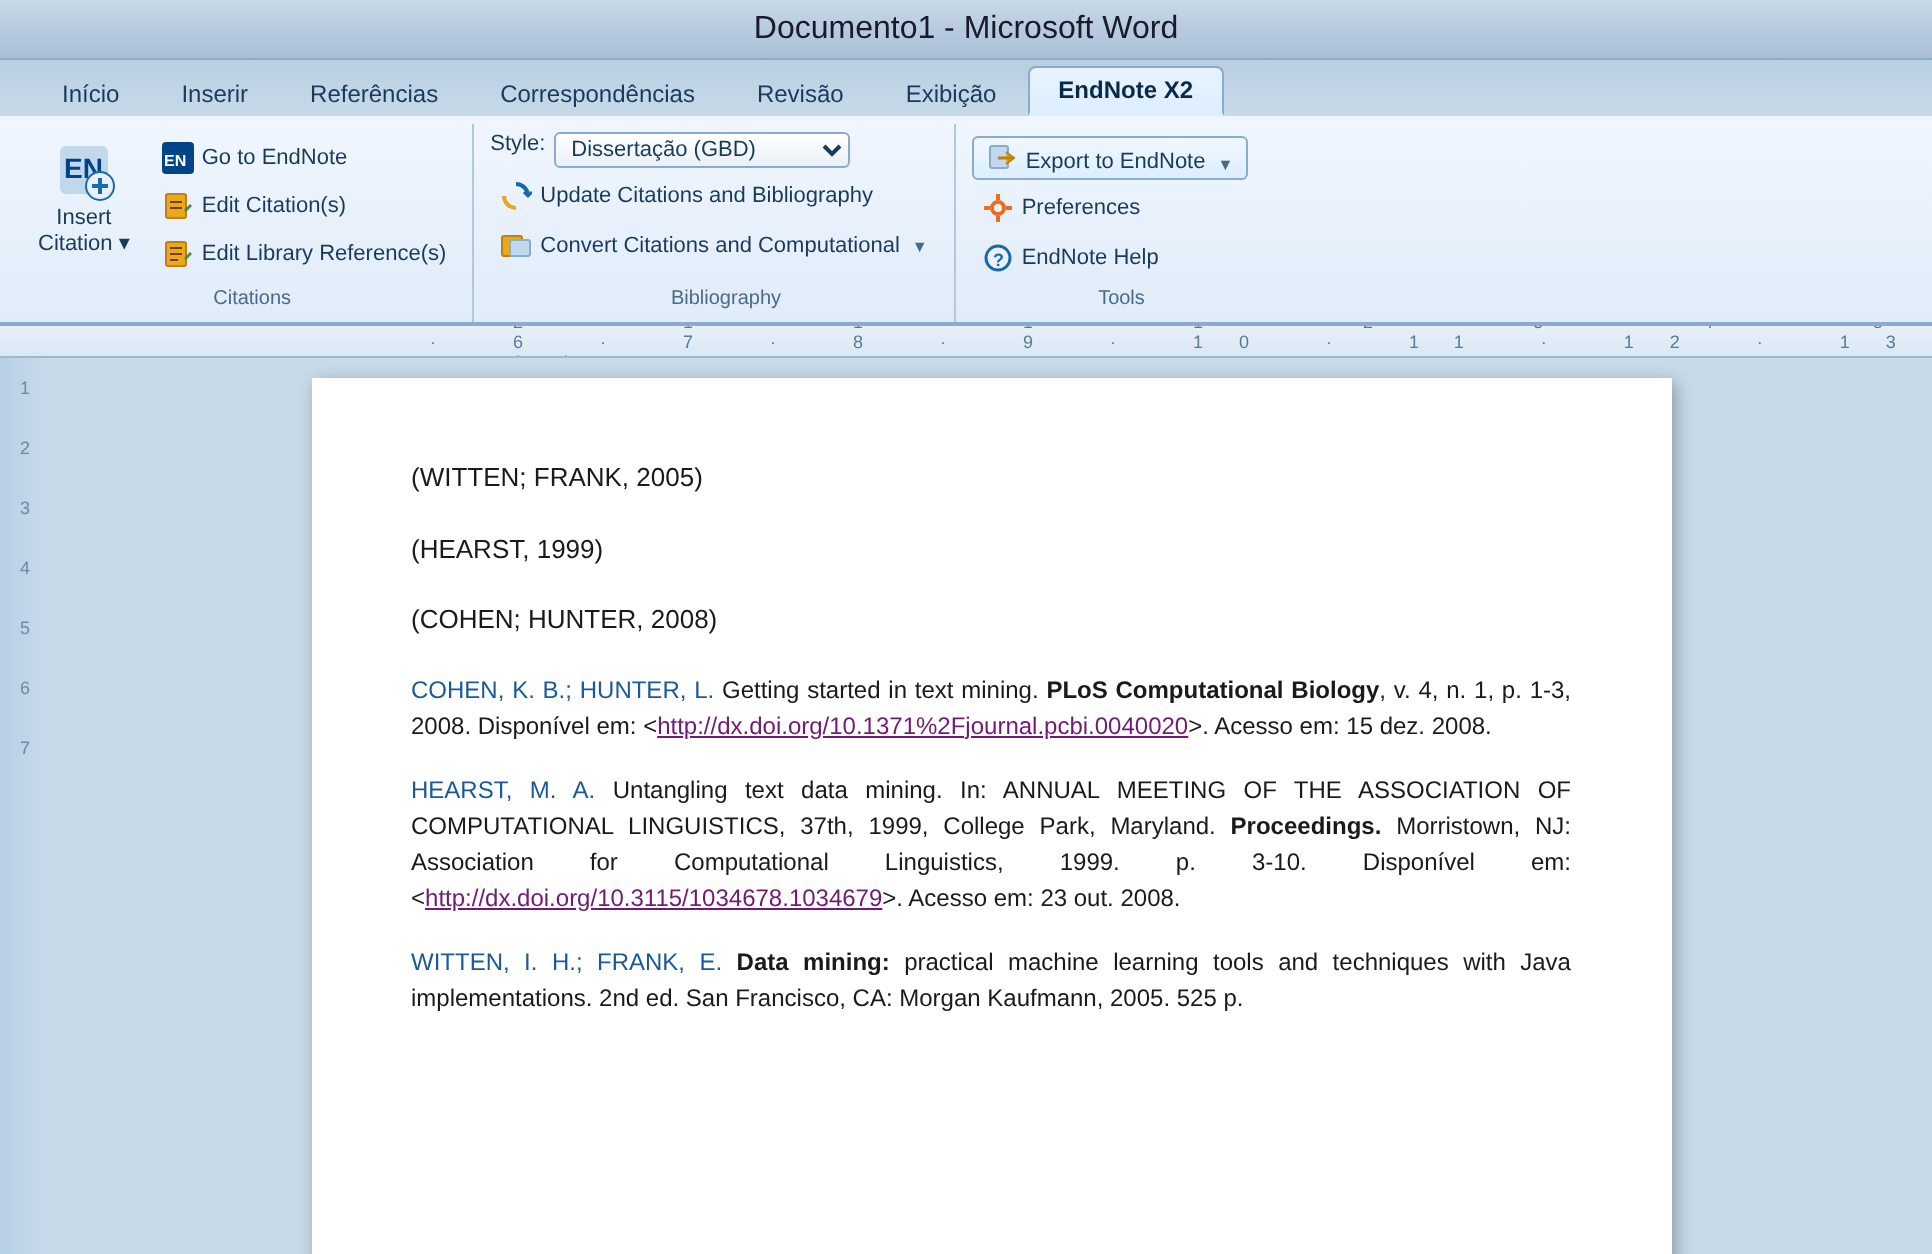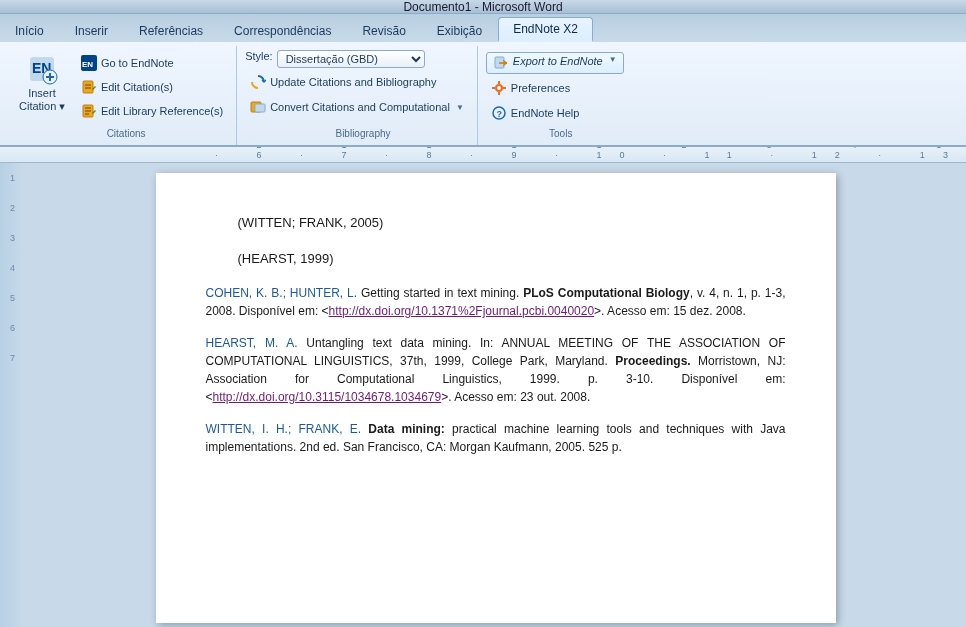--- a/index.html
+++ b/index.html
@@ -1,59 +1,59 @@
 <!DOCTYPE html>
 <html><head>
   <meta charset="utf-8">
   <style>
     * { box-sizing: border-box; margin: 0; padding: 0; }
     body { font-family: 'Segoe UI', Arial, sans-serif; font-size: 12px; background: #d6e4f0; width: 966px; height: 627px; overflow: hidden; }
 
     
     .title-bar {
       background: linear-gradient(to bottom, #c8d8e8, #a8bfd4);
-      height: 14px;
+      height: 30px;
       display: flex;
       align-items: center;
       justify-content: center;
-      font-size: 12px;
+      font-size: 16px;
       color: #1a1a2e;
       border-bottom: 1px solid #8aabcc;
     }
 
     
     .ribbon {
       background: linear-gradient(to bottom, #e8f0f8, #d0e0ef);
       border-bottom: 2px solid #8aabcc;
     }
 
     
     .tab-bar {
       display: flex;
       align-items: flex-end;
-      padding: 2px 4px 0 0;
+      padding: 2px 4px 0 16px;
       background: linear-gradient(to bottom, #b8cfe0, #c8daea);
       height: 28px;
     }
     .tab {
       padding: 4px 14px;
       font-size: 12px;
       cursor: pointer;
       border-radius: 4px 4px 0 0;
       color: #1a3a5c;
       border: 1px solid transparent;
       border-bottom: none;
       margin-right: 1px;
       background: transparent;
     }
     .tab.active {
       background: linear-gradient(to bottom, #e8f4ff, #ddeeff);
       border: 1px solid #8aabcc;
       border-bottom: 2px solid #ddeeff;
-      font-weight: normal;
+      font-weight: bold;
       color: #0a2a4a;
     }
 
     
     .ribbon-content {
       display: flex;
       align-items: stretch;
       padding: 4px 4px 0 4px;
       background: linear-gradient(to bottom, #f0f6ff, #e0ecf8);
       min-height: 88px;
@@ -166,30 +166,29 @@
     
     .tools-group {
       display: flex;
       flex-direction: column;
       gap: 3px;
       padding-top: 4px;
     }
 
     .export-btn {
       display: flex;
-      align-items: flex-start;
+      align-items: flex-end;
       gap: 4px;
       cursor: pointer;
       padding: 2px 6px;
       border-radius: 3px;
       border: 1px solid #8aabcc;
       background: linear-gradient(to bottom, #f0f8ff, #ddeeff);
       font-size: 11px;
       color: #1a3a5c;
-      font-style: italic;
     }
 
     
     .ruler {
       background: linear-gradient(to bottom, #e8f0f8, #d8e8f4);
       height: 16px;
       border-bottom: 1px solid #a0b8cc;
       display: flex;
       align-items: center;
       padding: 0 0 0 205px;
@@ -236,21 +235,20 @@
       box-shadow: 2px 2px 8px rgba(0,0,0,0.3);
       padding: 40px 50px 40px 50px;
       font-size: 12px;
       line-height: 1.5;
       color: #1a1a1a;
     }
 
     .citation {
       margin-bottom: 16px;
       font-size: 13px;
-      margin-left: 32px;
     }
 
     .bibliography {
       margin-top: 8px;
     }
 
     .bib-entry {
       margin-bottom: 14px;
       font-size: 12px;
       text-align: justify;
@@ -421,20 +419,23 @@
 
   <div class="page-container">
     <div class="page">
 
       <div class="citation">
         <span>(WITTEN; FRANK, 2005)</span>
       </div>
       <div class="citation">
         <span>(HEARST, 1999)</span>
       </div>
+      <div class="citation">
+        <span>(COHEN; HUNTER, 2008)</span>
+      </div>
 
       <div class="bibliography">
 
         <div class="bib-entry">
           <span style="color:#1a5a9a;">COHEN, K. B.; HUNTER, L.</span><span> Getting started in text mining. <strong>PLoS Computational Biology</strong>, v. 4, n. 1, p. 1-3, 2008. Disponível em: &lt;<a class="bib-link" href="#">http://dx.doi.org/10.1371%2Fjournal.pcbi.0040020</a>&gt;. Acesso em: 15 dez. 2008.</span>
         </div>
 
         <div class="bib-entry">
           <span style="color:#1a5a9a;">HEARST, M. A.</span><span> Untangling text data mining. In: ANNUAL MEETING OF THE ASSOCIATION OF COMPUTATIONAL LINGUISTICS, 37th, 1999, College Park, Maryland. <strong>Proceedings.</strong> Morristown, NJ: Association for Computational Linguistics, 1999. p. 3-10. Disponível em: &lt;<a class="bib-link" href="#">http://dx.doi.org/10.3115/1034678.1034679</a>&gt;. Acesso em: 23 out. 2008.</span>
         </div>

